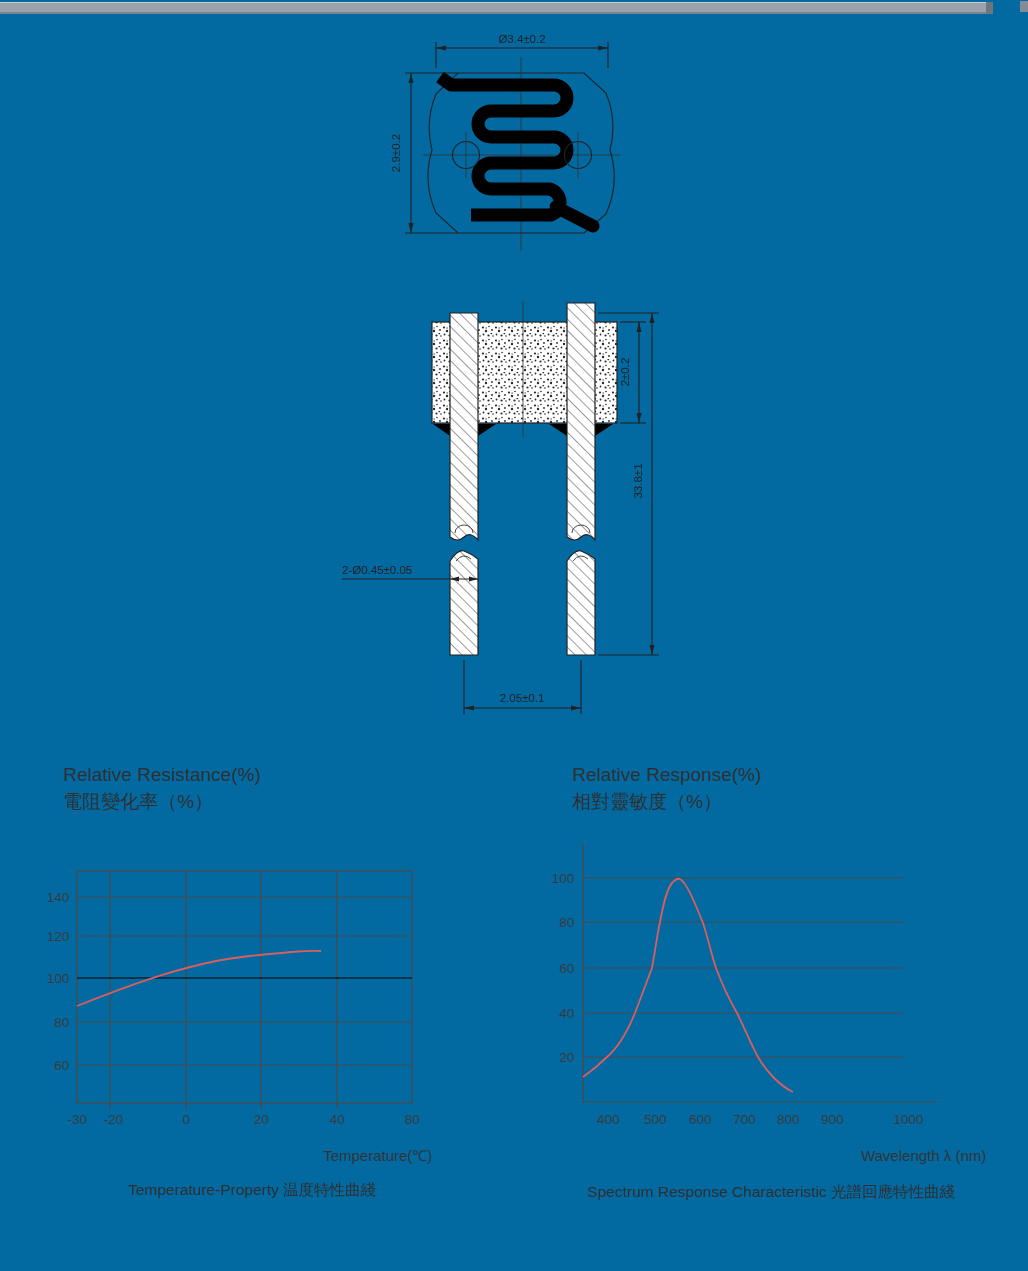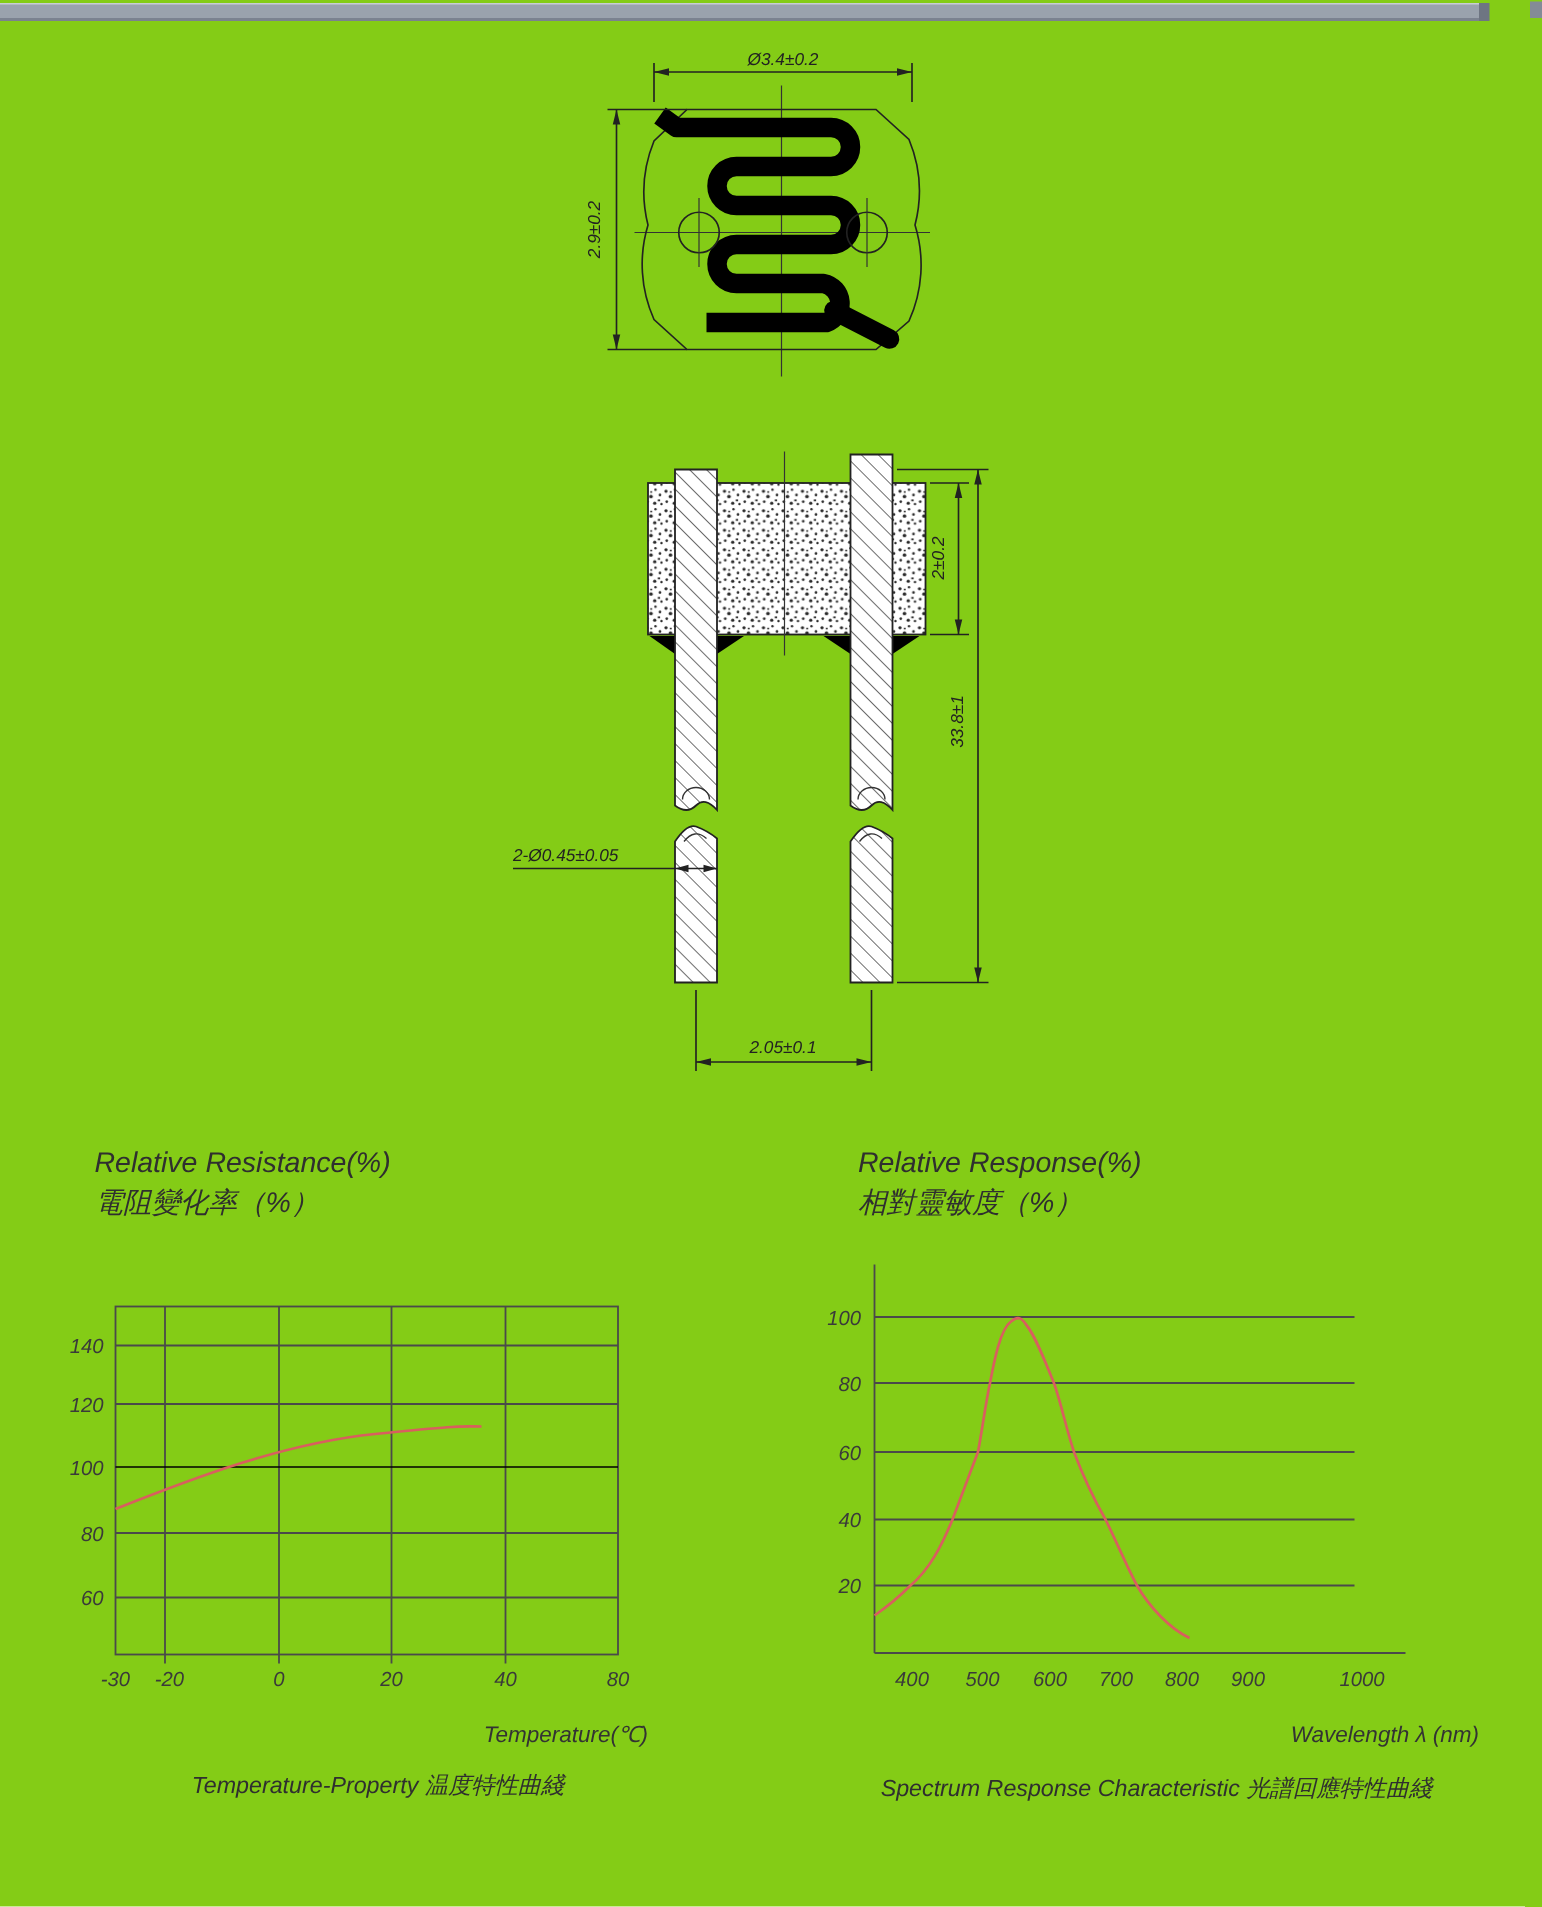--- a/index.html
+++ b/index.html
@@ -1,17 +1,17 @@
 <!DOCTYPE html>
 <html><head>
 <meta charset="utf-8">
 <style>
   html,body { margin:0; padding:0; background:#ffffff; }
-  .page { position:relative; width:1028px; height:1271px; background:#84cc16; overflow:hidden;
-          font-family:"Liberation Sans", sans-serif;font-style:italic; }
+  .page { position:relative; width:1028px; height:1271px; background:#0369a1; overflow:hidden;
+          font-family:"Liberation Sans", sans-serif; }
   .scrollbar-thumb { position:absolute; top:2px; left:0; width:986px; height:9px;
           background:#9aa2ad; border-top:1px solid #c8cdd3; border-bottom:2px solid #7b8290; }
   .scrollbar-cap { position:absolute; top:2px; left:986px; width:7px; height:12px; background:#6e7582; }
   .scrollbar-corner { position:absolute; top:1px; right:0; width:8px; height:11px; background:#848b97; }
   svg text { font-family:"Liberation Sans", sans-serif; fill:#3a3a3a; }
   .dim  { font-size:11.5px; fill:#222; }
   .tick { font-size:13.5px; fill:#3a3a3a; }
   .title{ font-size:19px; fill:#2f2f2f; }
   .axlbl{ font-size:15px; fill:#333; }
   .capt { font-size:15.5px; fill:#2f2f2f; }

